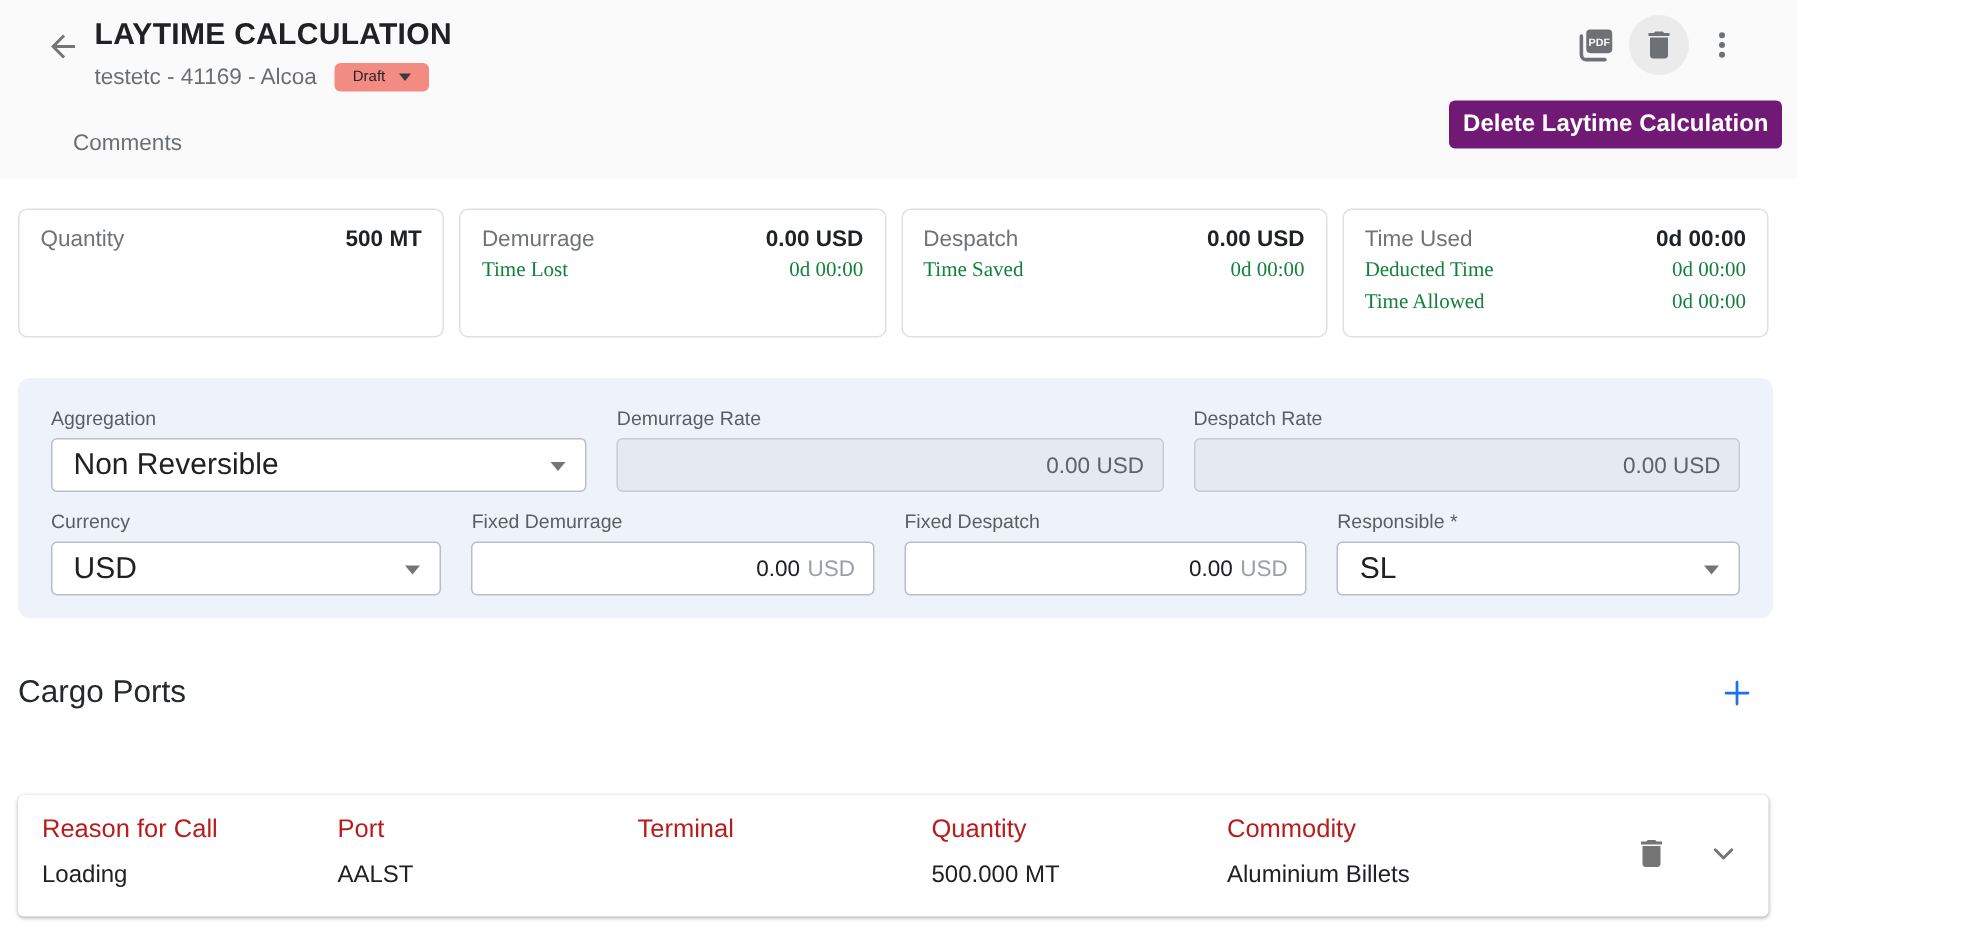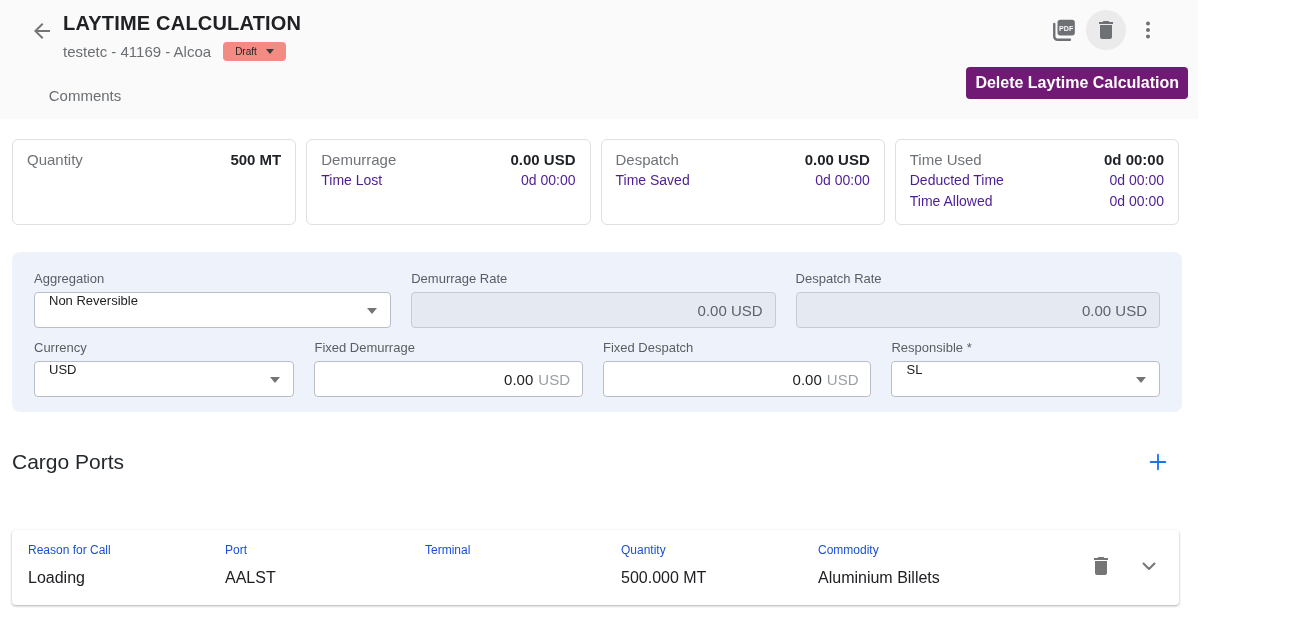--- a/index.html
+++ b/index.html
@@ -35,30 +35,30 @@
     font-weight:500; color:#6b6f73; cursor:pointer; border-bottom:3px solid transparent; }
   .tab.active { color:#1a73e8; border-bottom-color:#1a73e8; }
 
   
   .cards { display:grid; grid-template-columns:repeat(4,1fr); gap:10px; margin:20px 19px 0 12px; }
   .card { background:#fff; border:1px solid #e0e0e0; border-radius:6px; padding:9px 14px 12px;
     min-height:66px; }
   .card-row { display:flex; justify-content:space-between; align-items:baseline; line-height:21px; }
   .card-row .lbl { font-size:15px; color:#6f7377; }
   .card-row.primary .val { font-size:15px; font-weight:700; color:#1e2125; }
-  .card-row.secondary .lbl, .card-row.secondary .val { font-size:14px; color:#4c1d95; }
+  .card-row.secondary .lbl, .card-row.secondary .val { font-size:14px; color:#15803d;font-family:Liberation Serif, serif; }
 
   
   .panel { margin:27px 16px 0 12px; background:#eef2fb; border-radius:8px; padding:19px 22px 15px; }
   .panel-row { display:grid; gap:20px; }
   .panel-row.r1 { grid-template-columns:1fr 1.02fr 1.02fr; }
   .panel-row.r2 { grid-template-columns:0.97fr 1fr 1fr 1fr; margin-top:12px; }
   .field-label { font-size:13px; color:#5a5e63; margin-bottom:6px; }
   .select { height:36px; background:#fff; border:1px solid #b9bdc7; border-radius:4px;
-    display:flex; padding:0 14px; font-size:13px; color:#202124; cursor:pointer;
+    display:flex; align-items:center; padding:0 14px; font-size:20px; color:#202124; cursor:pointer;
     position:relative; }
   .select .sel-caret { position:absolute; right:13px; top:15px; width:0; height:0;
     border-left:5px solid transparent; border-right:5px solid transparent; border-top:6px solid #757575; }
   .input { height:36px; border-radius:4px; display:flex; align-items:center; justify-content:flex-end;
     padding:0 12px; font-size:15px; }
   .input.disabled { background:#e5e9f1; border:1px solid #c6cbd4; color:#5f6368; }
   .input.editable { background:#fff; border:1px solid #b9bdc7; color:#202124; cursor:text; }
   .input .unit { color:#9aa0a6; margin-left:5px; }
 
   
@@ -66,21 +66,21 @@
     margin:36px 26px 0 12px; }
   .section-title { font-size:21px; font-weight:400; color:#24292e; }
   .add-btn { border:none; background:transparent; color:#1a73e8; cursor:pointer; width:28px; height:28px;
     display:flex; align-items:center; justify-content:center; }
 
   .cargo-card { margin:54px 19px 0 12px; background:#fff; border-radius:4px;
     box-shadow:0 1px 3px rgba(0,0,0,.22), 0 1px 2px rgba(0,0,0,.12);
     padding:13px 10px 17px 16px; display:flex; align-items:center; }
   .cargo-grid { flex:1; display:grid; grid-template-columns:197px 200px 196px 197px 1fr;
     row-gap:11px; }
-  .col-head { font-size:12px; color:#1d4ed8; }
+  .col-head { font-size:17px; color:#b91c1c; }
   .col-val { font-size:16px; color:#202124; line-height:20px; }
   .cargo-actions { display:flex; align-items:center; gap:8px; margin-left:8px; }
 </style>
 </head>
 <body>
 
 <div class="page">
 
   <div class="header">
     <button class="back-btn">

